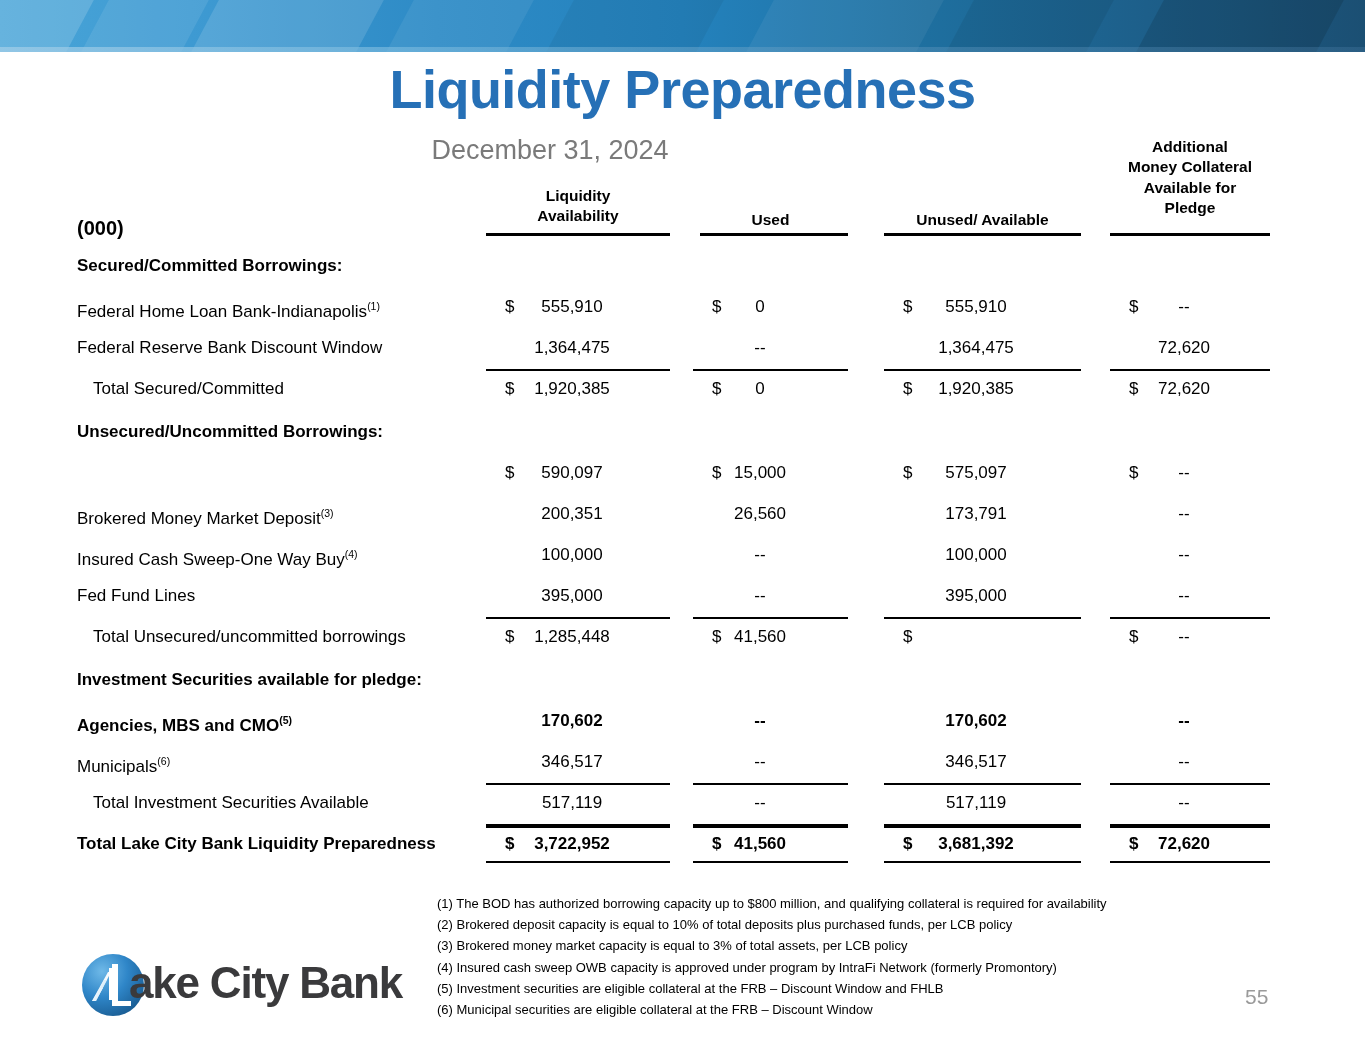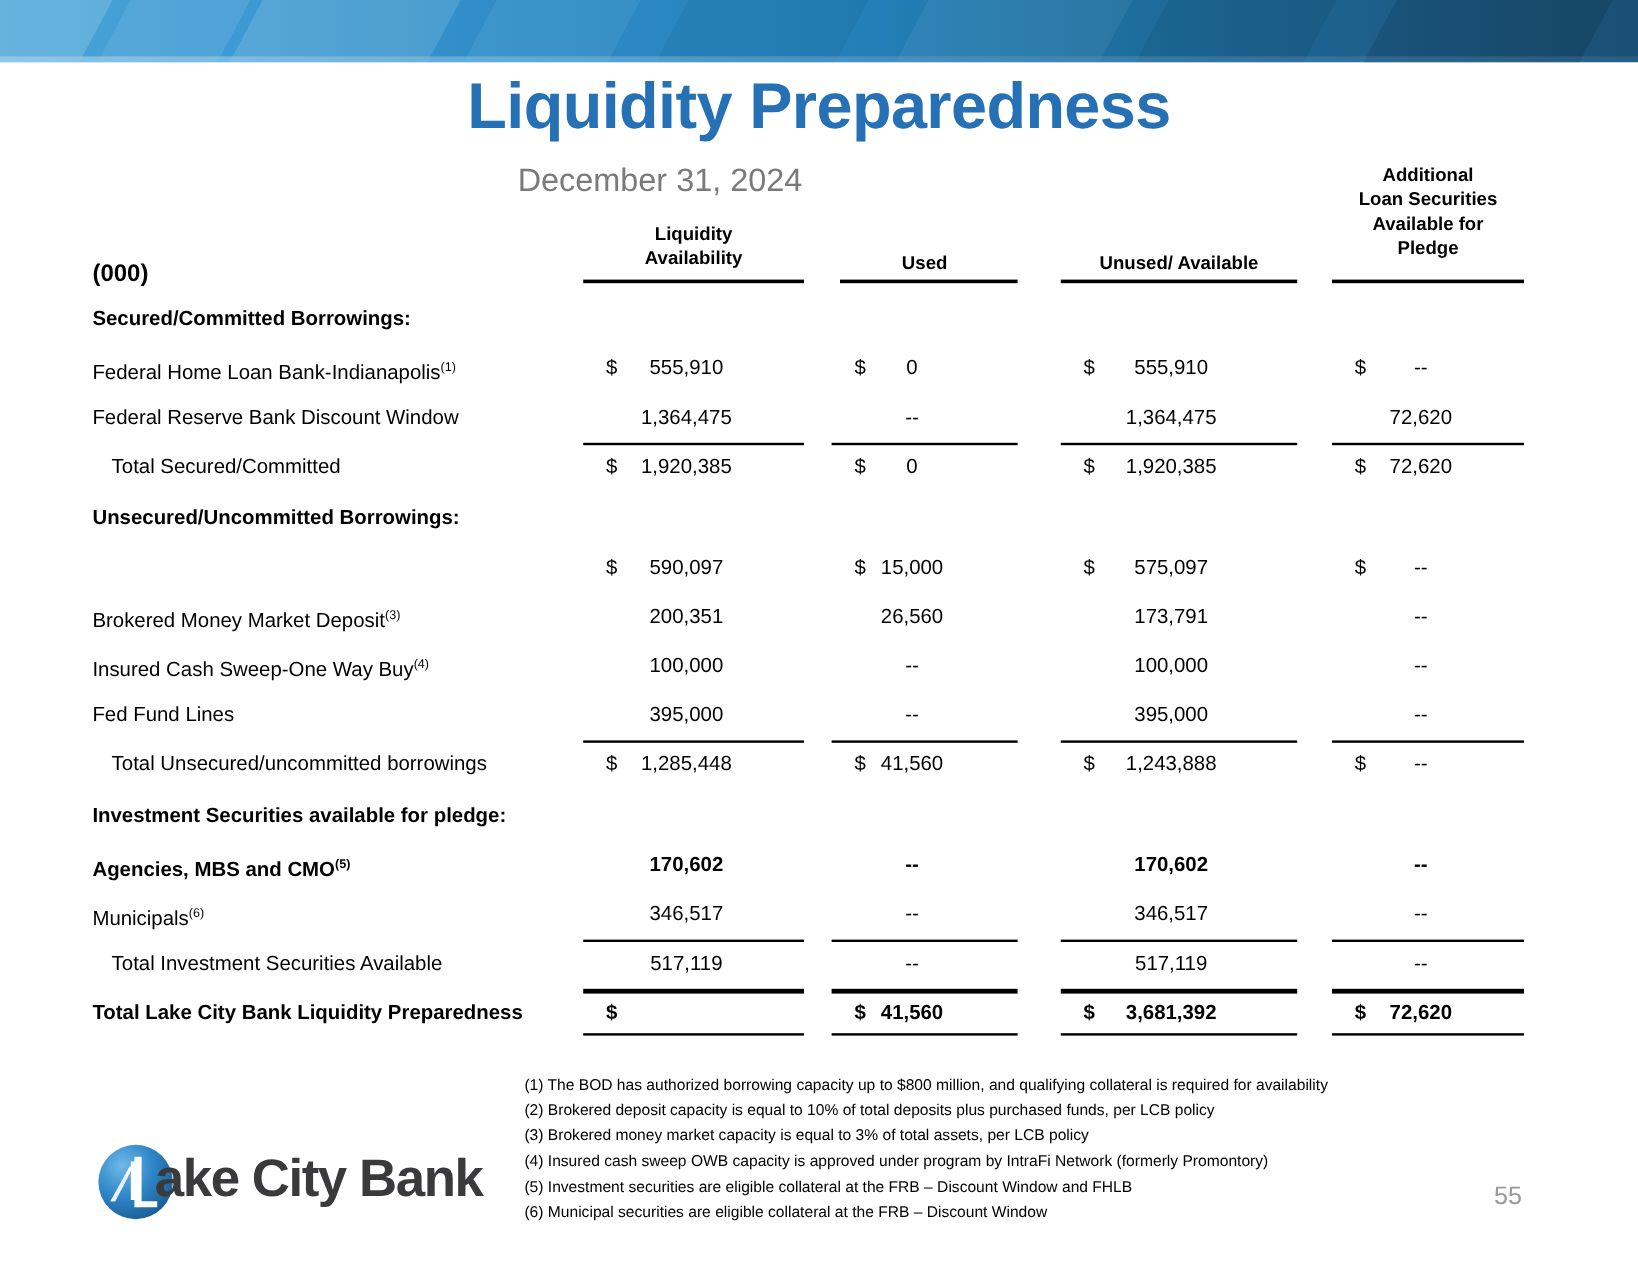--- a/index.html
+++ b/index.html
@@ -115,21 +115,21 @@
     <span>Availability</span>
   </div>
   <div class="hdr" style="left:693px; top:210px; width:155px;">
     <span>Used</span>
   </div>
   <div class="hdr" style="left:884px; top:210px; width:197px;">
     <span>Unused/ Available</span>
   </div>
   <div class="hdr" style="left:1110px; top:137px; width:160px;">
     <span>Additional</span><br>
-    <span>Loan Securities</span><br>
+    <span>Money Collateral</span><br>
     <span>Available for</span><br>
     <span>Pledge</span>
   </div>
 
   <div class="hdr-rule" style="left:486px;  top:233px; width:184px;"></div>
   <div class="hdr-rule" style="left:700px;  top:233px; width:148px;"></div>
   <div class="hdr-rule" style="left:884px;  top:233px; width:197px;"></div>
   <div class="hdr-rule" style="left:1110px; top:233px; width:160px;"></div>
 
   <div id="rows">
@@ -207,21 +207,20 @@
       <div class="rule r-c2" style="top: 617px;"></div>
       <div class="rule r-c3" style="top: 617px;"></div>
       <div class="rule r-c4" style="top: 617px;"></div>
       <div class="row" style="top: 616px;">
         <div class="lbl indent">Total Unsecured/uncommitted borrowings</div>
         <div class="cell cur c1-cur">$</div>
         <div class="cell num c1-num">1,285,448</div>
         <div class="cell cur c2-cur">$</div>
         <div class="cell num c2-num">41,560</div>
         <div class="cell cur c3-cur">$</div>
-        <div class="cell num c3-num">1,243,888</div>
         <div class="cell cur c4-cur">$</div>
         <div class="cell num c4-num">--</div>
       </div>
       <div class="row" style="top: 659px;">
         <div class="lbl section">Investment Securities available for pledge:</div>
       </div>
       <div class="row" style="top: 700px; font-weight: bold;">
         <div class="lbl">Agencies, MBS and CMO<sup>(5)</sup></div>
         <div class="cell num c1-num">170,602</div>
         <div class="cell num c2-num">--</div>
@@ -246,20 +245,21 @@
         <div class="cell num c3-num">517,119</div>
         <div class="cell num c4-num">--</div>
       </div>
       <div class="rule r-c1 thick" style="top: 824px;"></div>
       <div class="rule r-c2 thick" style="top: 824px;"></div>
       <div class="rule r-c3 thick" style="top: 824px;"></div>
       <div class="rule r-c4 thick" style="top: 824px;"></div>
       <div class="row" style="top: 823px;">
         <div class="lbl grand">Total Lake City Bank Liquidity Preparedness</div>
         <div class="cell cur c1-cur b">$</div>
+        <div class="cell num c1-num b">3,722,952</div>
         <div class="cell cur c2-cur b">$</div>
         <div class="cell num c2-num b">41,560</div>
         <div class="cell cur c3-cur b">$</div>
         <div class="cell num c3-num b">3,681,392</div>
         <div class="cell cur c4-cur b">$</div>
         <div class="cell num c4-num b">72,620</div>
       </div>
       <div class="rule r-c1" style="top: 861px;"></div>
       <div class="rule r-c2" style="top: 861px;"></div>
       <div class="rule r-c3" style="top: 861px;"></div>

